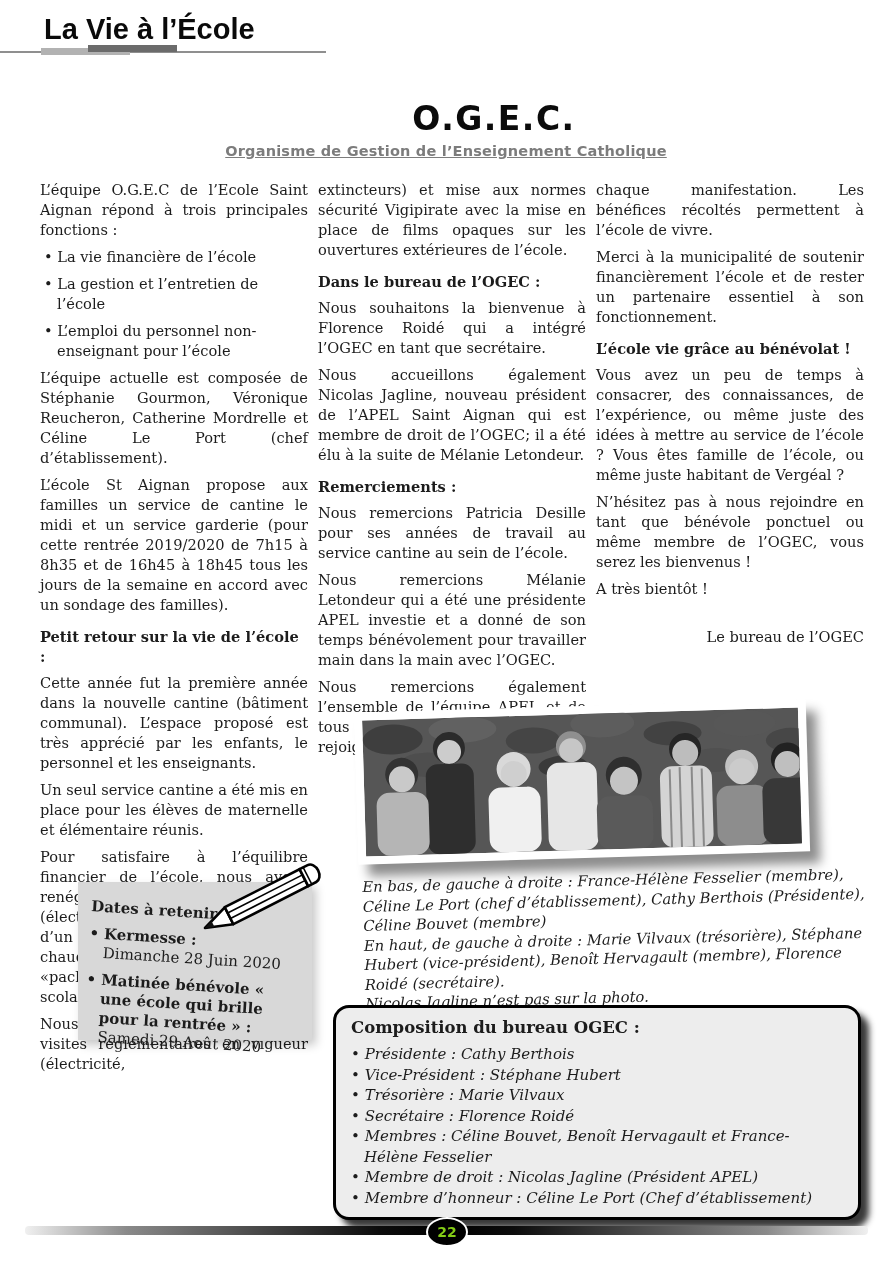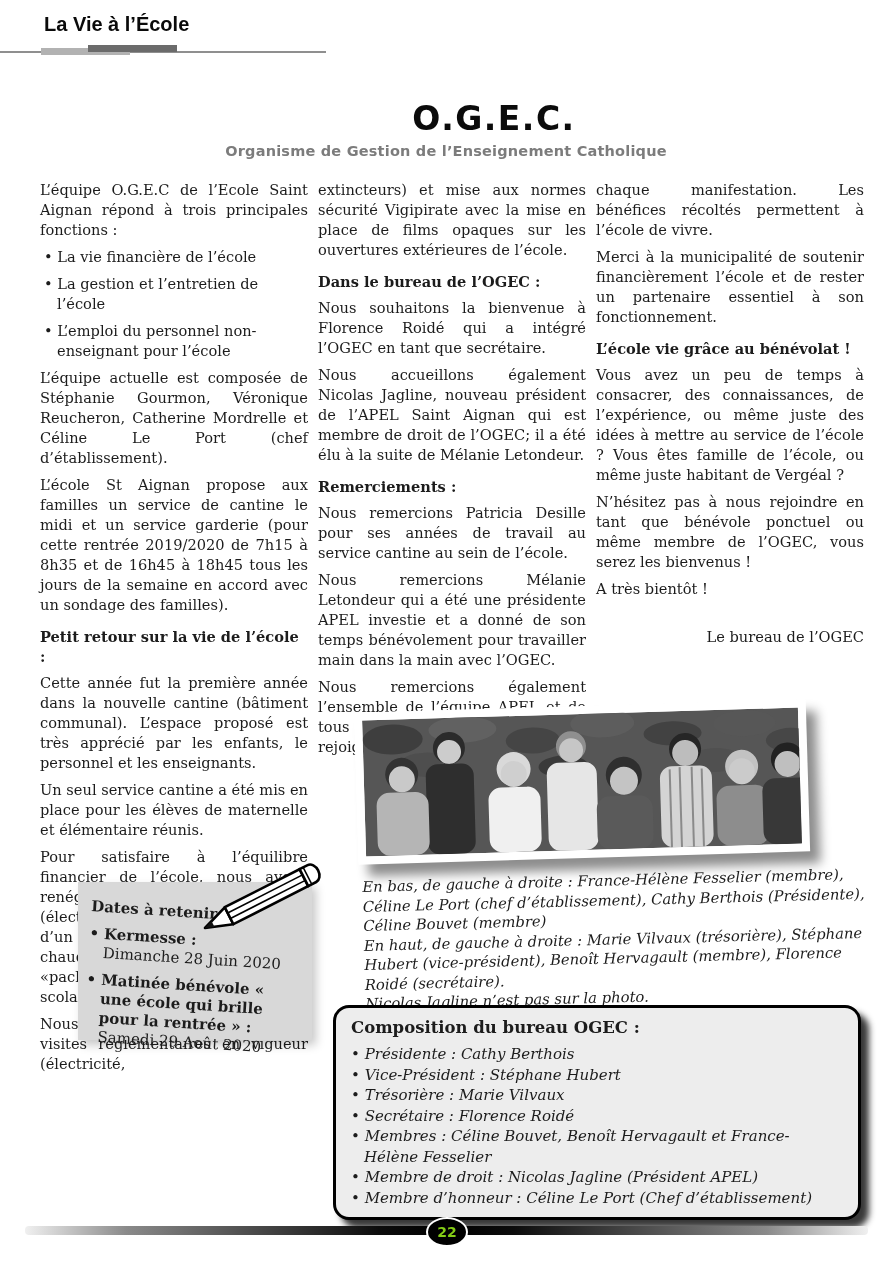--- a/index.html
+++ b/index.html
@@ -1,30 +1,30 @@
 <!DOCTYPE html>
 <html lang="fr"><head>
 <meta charset="utf-8">
 <style>
   html,body{margin:0;padding:0;background:#ffffff;}
   .page{position:relative;width:892px;height:1262px;background:#fff;overflow:hidden;
         font-family:"DejaVu Serif",serif;color:#1c1c1c;}
 
   
   .section-title{position:absolute;left:44px;top:13px;font-family:"Liberation Sans",sans-serif;
-        font-size:20px;font-weight:600;color:#0a0a0a;text-align:right;}
+        font-size:29px;font-weight:600;color:#0a0a0a;text-align:right;}
   .header-rule{position:absolute;left:0;top:51px;width:326px;height:1.5px;background:#8f8f8f;}
   .bar-light{position:absolute;left:41px;top:48px;width:89px;height:7px;background:#b2b2b2;}
   .bar-dark{position:absolute;left:88px;top:45px;width:89px;height:7px;background:#6b6b6b;}
 
   
   .article-title{position:absolute;left:0;top:99px;width:892px;text-align:center;
         font-family:"DejaVu Sans",sans-serif;font-weight:800;font-size:33px;letter-spacing:1.5px;color:#0b0b0b;padding-left:48px;}
   .article-subtitle{position:absolute;left:0;top:143px;width:892px;text-align:center;
-        font-family:"DejaVu Sans",sans-serif;font-weight:700;font-size:14.5px;color:#7c7c7c;letter-spacing:0.2px;}
+        font-family:"DejaVu Sans",sans-serif;font-weight:700;font-size:14.5px;color:#7c7c7c;letter-spacing:0.2px;text-decoration:underline;}
 
   
   .col{position:absolute;top:180px;width:268px;font-size:14.6px;line-height:20px;}
   #col1{left:40px;} #col2{left:318px;} #col3{left:596px;}
   .col p{margin:0 0 7px;text-align:justify;}
   .col .h{font-weight:bold;text-align:left;margin:12px 0 6px;}
   .col ul{list-style:none;margin:0 4px 3px;padding:0;}
   .col li{padding-left:13px;text-indent:-13px;margin:0 0 7px;text-align:left;}
   .col li::before{content:"• ";}
   .signature{text-align:right !important;margin-top:28px !important;}

